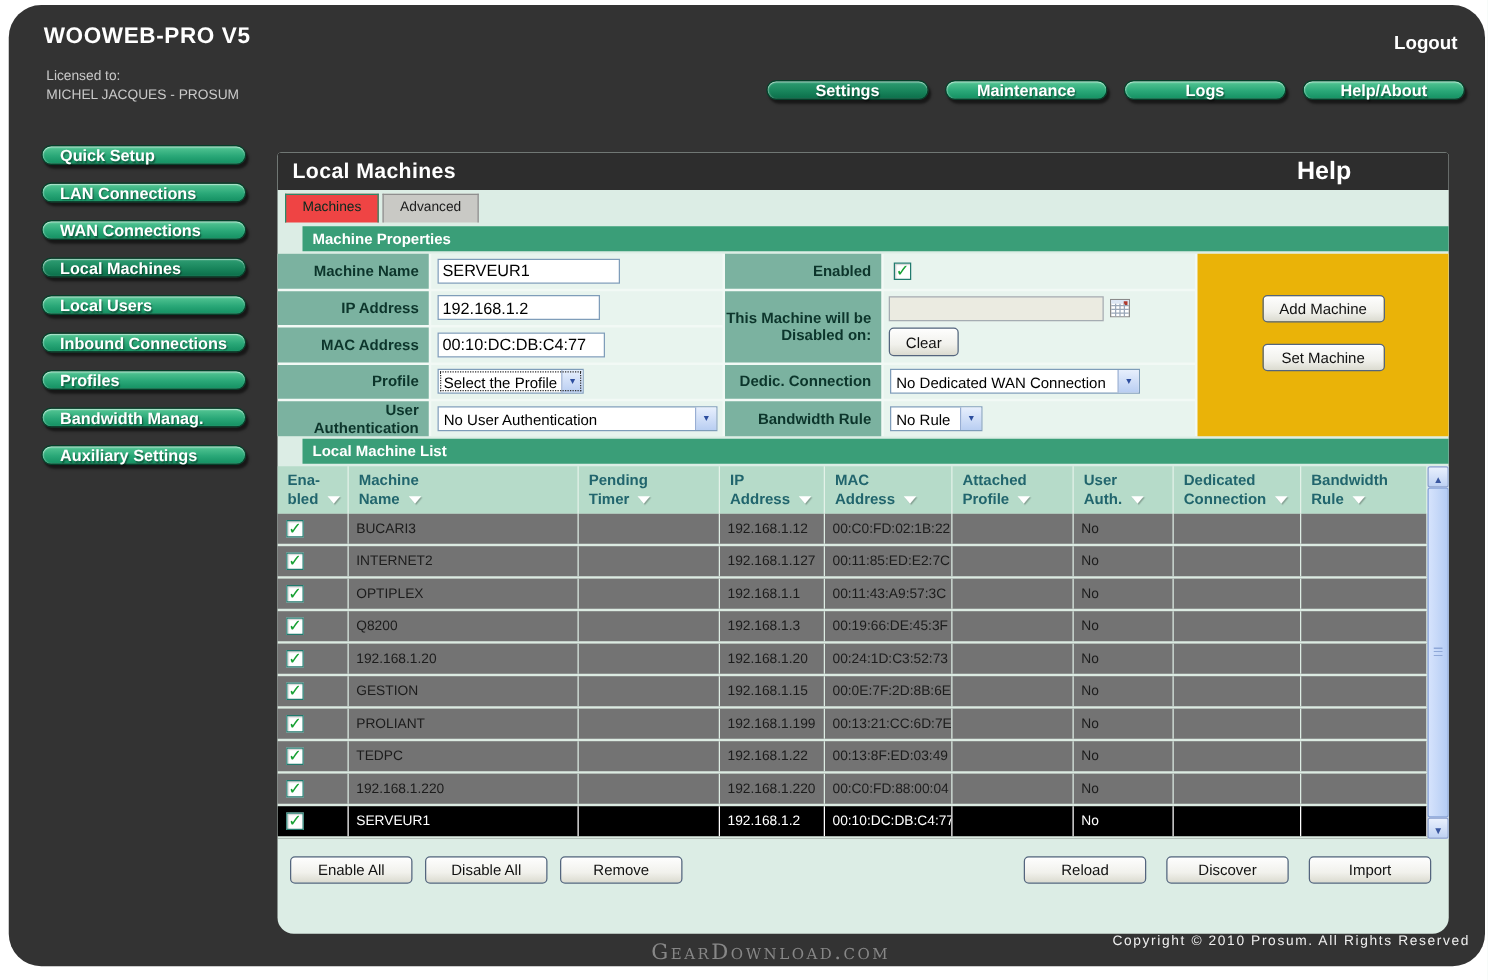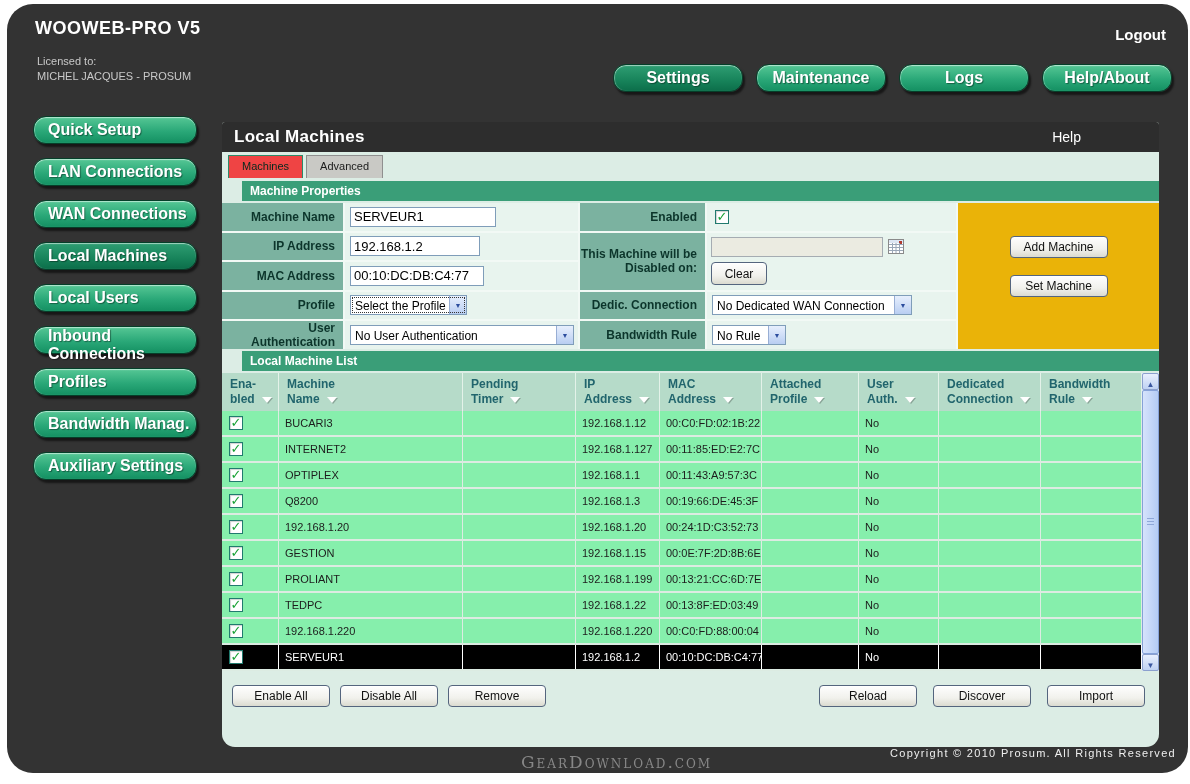--- a/index.html
+++ b/index.html
@@ -5,40 +5,40 @@
   * { margin:0; padding:0; box-sizing:border-box; }
   html,body { width:1190px; height:784px; background:#fff; font-family:"Liberation Sans","DejaVu Sans",sans-serif; overflow:hidden; position:relative; }
 
   .window { position:absolute; left:7px; top:4px; width:1181px; height:769px; background:#333333; border-radius:26px; }
 
   
   .app-title { position:absolute; left:28px; top:14px; font-size:18px; font-weight:bold; color:#fff; letter-spacing:.5px; }
   .licensed { position:absolute; left:30px; top:50px; font-size:11px; color:#c9c9c9; line-height:15px; }
   .logout { position:absolute; right:22px; top:22px; font-size:15px; font-weight:bold; color:#fff; cursor:pointer; }
 
-  .pill { position:relative; height:28px; border-radius:13px; border:1px solid #053f29;
+  .pill { position:relative; height:16px; border-radius:13px; border:1px solid #053f29;
           background:linear-gradient(180deg,#56c795 0%,#2aa878 55%,#149062 100%);
-          color:#fff; font-weight:bold; font-size:16px; font-family:inherit;
+          color:#fff; font-weight:bold; font-size:13px; font-family:inherit;
           box-shadow:2px 3px 2px rgba(0,0,0,.55), inset 0 1px 1px rgba(255,255,255,.55), inset 1px 0 1px rgba(255,255,255,.3);
           text-shadow:1px 1px 1px rgba(0,0,0,.4); cursor:pointer; }
   .pill.active { background:linear-gradient(180deg,#2f9e73 0%,#17835a 60%,#0c6e4a 100%); }
 
   .nav { position:absolute; right:16px; top:60px; display:flex; gap:13px; }
   .nav .pill { width:130px; text-align:center; }
 
   .sidebar { position:absolute; left:26px; top:112px; display:flex; flex-direction:column; gap:14px; }
   .sidebar .pill { width:164px; text-align:left; padding-left:14px; }
 
   
   .panel { position:absolute; left:215px; top:118px; width:937px; height:625px; background:#dcede5;
            border-radius:3px 3px 13px 13px; overflow:hidden; }
 
   .titlebar { position:absolute; left:0; right:0; top:0; height:30px; background:#2d2d2d; display:flex; justify-content:space-between; align-items:center; }
   .ptitle { font-size:17px; font-weight:bold; color:#fff; padding-left:12px; letter-spacing:.3px; }
-  .help { font-size:14px; font-weight:normal; color:#fff; padding-right:78px; cursor:pointer; }
+  .help { font-size:20px; font-weight:bold; color:#fff; padding-right:78px; cursor:pointer; }
 
   .tabs { position:absolute; left:6px; top:33px; height:23px; display:flex; }
   .tab { height:23px; line-height:21px; padding:0 13px; font-size:11px; color:#1b1b1b; background:#c9c9c5;
          border:1px solid #8f8f8f; border-bottom:none; margin-right:3px; cursor:pointer; }
   .tab.active { background:#ef4444; border-color:#2b8a69; color:#042a1e; }
 
   .sec { position:absolute; left:0; right:0; height:20px; line-height:20px; background:#3a9e78; color:#fff; font-weight:bold; font-size:12px; padding-left:8px;margin-left:20px; }
   .sec1 { top:59px; }
   .sec2 { top:229px; }
 
@@ -85,21 +85,21 @@
   
   .list { position:absolute; left:0; right:0; top:251px; height:298px; }
   .tgrid { position:absolute; left:0; top:0; right:17px; }
   .grid-cols { display:grid; grid-template-columns:57px 184px 113px 84px 102px 97px 80px 102px auto; }
   .thead { background:#b6dbc9; height:38px; }
   .th { padding:4px 0 0 8px; color:#21656d; font-weight:bold; font-size:12px; line-height:15px; border-right:1px solid #e4f2e9; cursor:pointer; }
   .th .l2 { display:block; }
   .sort-icon { display:inline-block; width:0; height:0; border-left:5px solid transparent; border-right:5px solid transparent;
                border-top:6px solid #fff; margin-left:7px; vertical-align:middle;
                filter:drop-shadow(1px 1px 0 rgba(0,0,0,.25)); cursor:pointer; }
-  .trow { height:26px; background:#86efac; border-bottom:2px solid #dcebe2; cursor:pointer; }
+  .trow { height:26px; background:#737373; border-bottom:2px solid #dcebe2; cursor:pointer; }
   .tc { font-size:11px; color:#1c1c1c; line-height:24px; padding-left:6px; border-right:1px solid #ddece3; overflow:hidden; white-space:nowrap; }
   .c-en { display:flex; align-items:center; padding-left:4px; }
   .trow.selected { background:#000; }
   .trow.selected .tc { color:#fff; border-right-color:#fff; }
 
   
   .scrollbar { position:absolute; right:0; top:0; width:17px; height:298px; background:#d8e4f8; }
   .sb-btn { position:absolute; left:0; width:17px; height:17px; background:linear-gradient(180deg,#e8effd,#bfd2f3);
             border:1px solid #8ba0ce; border-radius:2px; display:flex; align-items:center; justify-content:center; cursor:pointer; }
   .sb-up { top:0; } .sb-down { bottom:0; }

